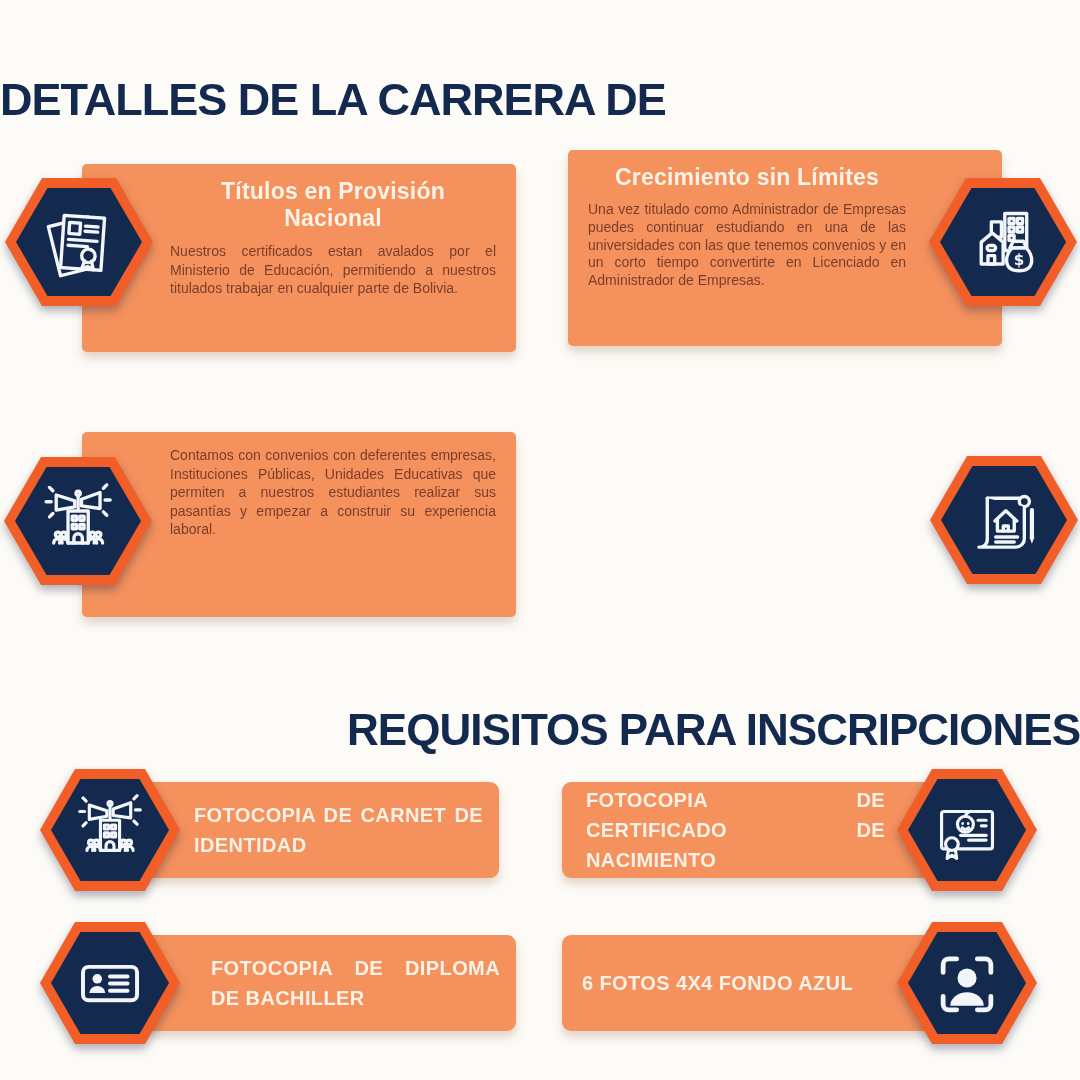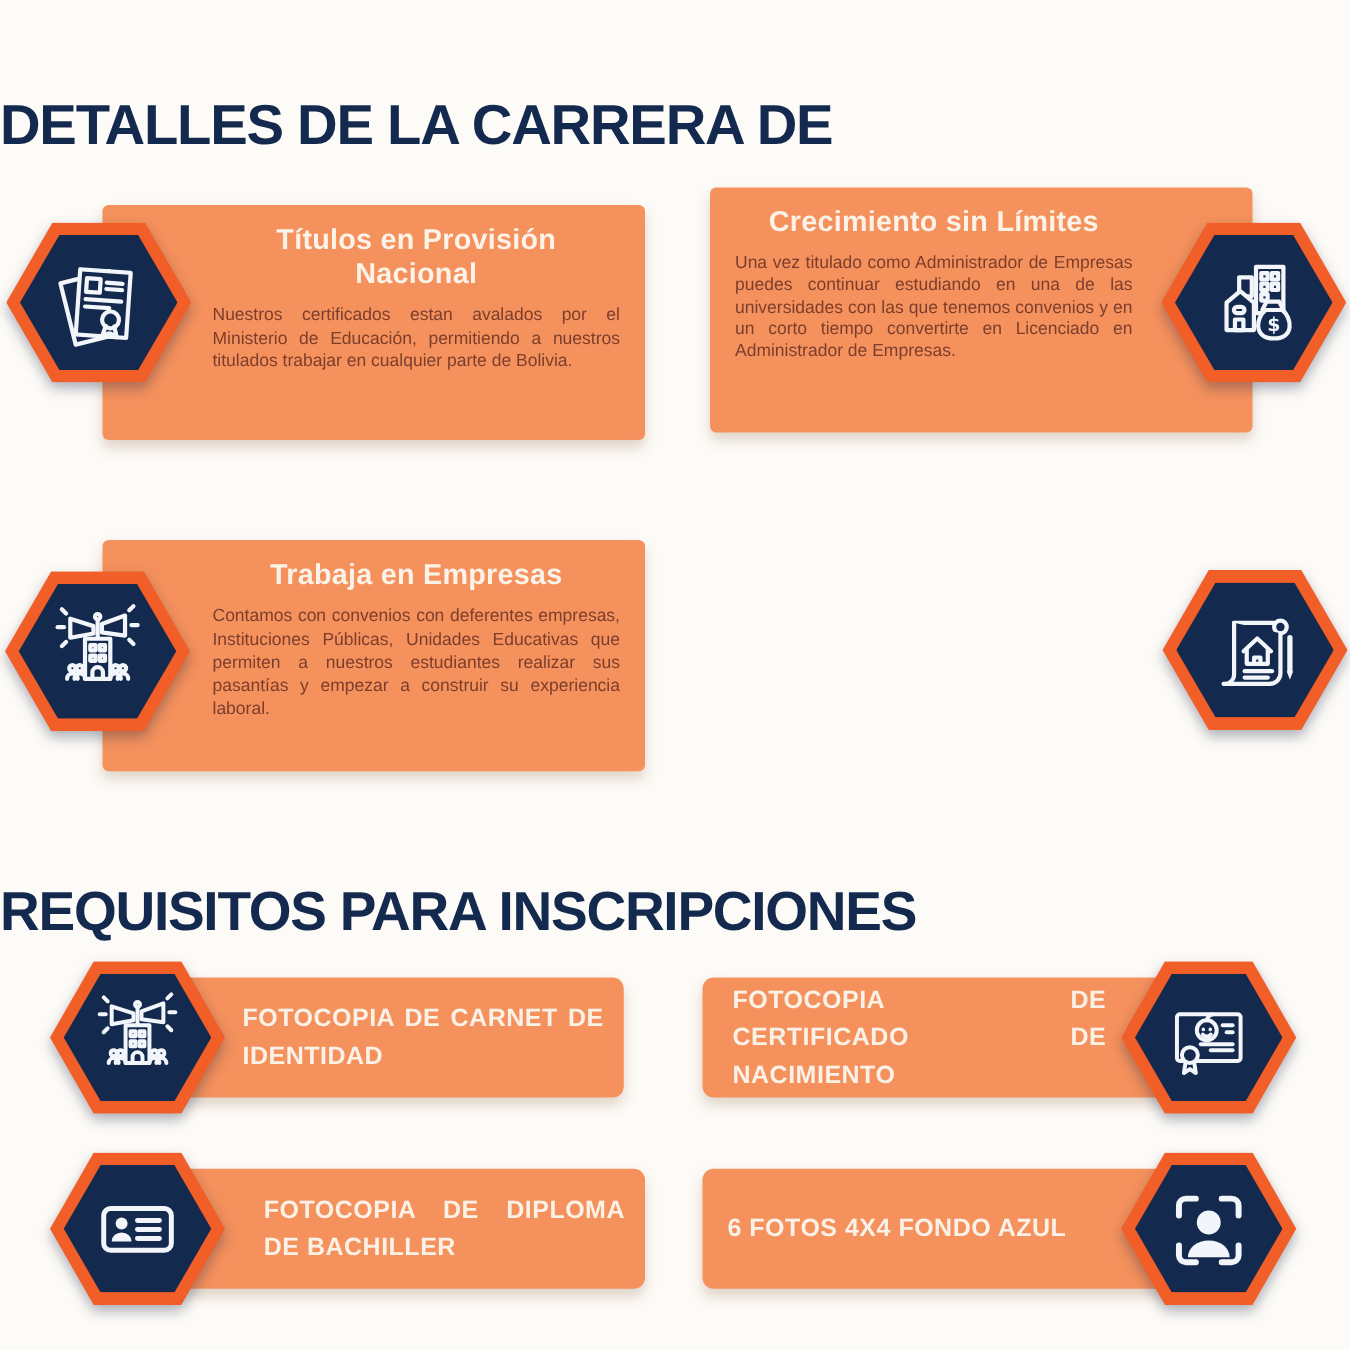--- a/index.html
+++ b/index.html
@@ -2,21 +2,21 @@
 <html><head>
 <meta charset="utf-8">
 <style>
   html,body{margin:0;padding:0;background:#ffffff;}
   .stage{position:relative;width:1080px;height:1080px;background:#FDFBF7;overflow:hidden;
          font-family:"Liberation Sans", sans-serif;}
 
   
   .main-title{position:absolute;top:44px;left:0;width:1033px;text-align:left;
     color:#14294E;font-weight:700;font-size:45px;line-height:1.17;letter-spacing:-1px;}
-  .section-title{position:absolute;top:676px;left:0;width:1080px;text-align:left;
+  .section-title{position:absolute;top:676px;left:0;width:1080px;text-align:right;
     color:#14294E;font-weight:700;font-size:44px;letter-spacing:-1px;}
 
   
   .card{position:absolute;width:434px;background:#F5915C;border-radius:5px;
     box-shadow:0 6px 10px rgba(150,110,80,.28);box-sizing:border-box;padding-top:14px;}
   .card.icon-left{padding-left:88px;padding-right:20px;}
   .card.icon-right{padding-left:20px;padding-right:96px;}
   .card-title{margin:0 0 10px 0;text-align:center;color:#FBF2E8;
     font-size:23px;font-weight:700;letter-spacing:.2px;}
   .card-body{margin:0;color:#7C3E2C;font-size:14px;line-height:1.33;
@@ -96,21 +96,20 @@
         <rect x="32" y="66" width="8" height="10"></rect>
         <path d="M62 49 h12 l4 8 h-20 z" fill="#14294E"></path>
         <path d="M61 57 C52 64 49 84 69 84 C89 84 86 64 77 57 Z" fill="#14294E"></path>
         <text x="69" y="77" font-size="18" font-weight="bold" fill="#F2F6FB" stroke="none" text-anchor="middle" font-family="DejaVu Sans, sans-serif">$</text>
       </svg>
     </div>
       </div>
   </div>
 
   <section class="card icon-left" style="left:82px;top:432px;height:185px;">
-    <h2 class="card-title">Trabaja en Empresas</h2>
     <p class="card-body">Contamos con convenios con deferentes empresas, Instituciones Públicas, Unidades Educativas que permiten a nuestros estudiantes realizar sus pasantías y empezar a construir su experiencia laboral.</p>
   </section>
   <div class="hexwrap" style="left:4px;top:457px;width:148px;height:128px;">
     <div class="hex">
         <div class="hex-in">
       <svg class="ic" viewBox="0 0 100 100">
         <circle cx="50" cy="17" r="2.5"></circle>
             <line x1="50" y1="20" x2="50" y2="38"></line>
         <path d="M46 26 L24 19 V37 L46 33 Z"></path>
         <path d="M54 24 L76 16 V35 L54 32 Z"></path>

